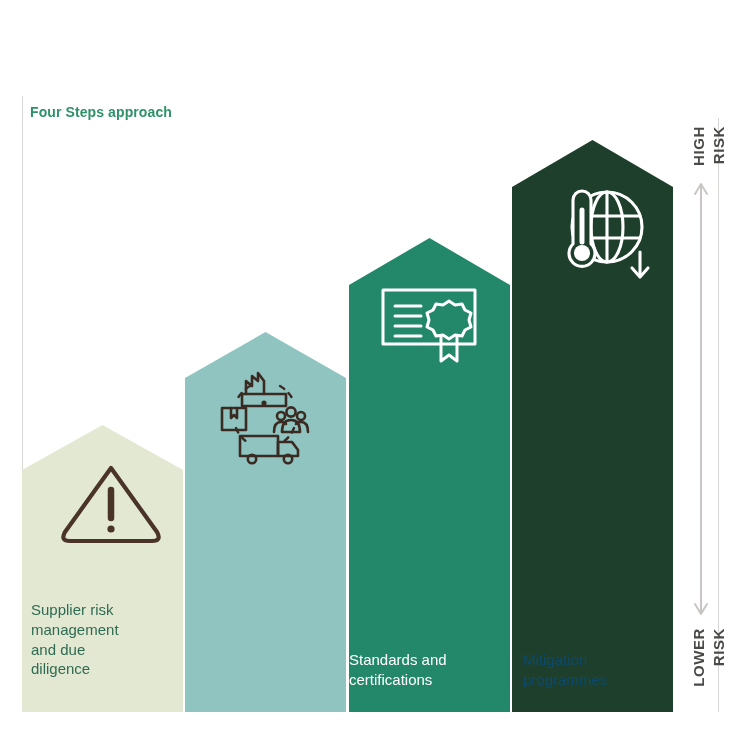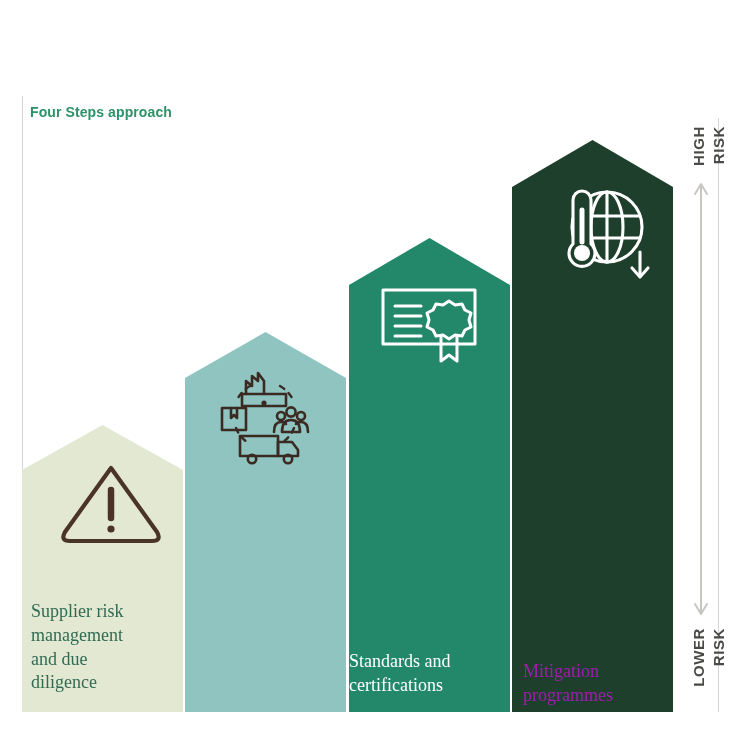--- a/index.html
+++ b/index.html
@@ -47,22 +47,22 @@
     position: absolute;
     bottom: 28px;
   }
   .bar svg {
     display: block;
     width: 100%;
     height: 100%;
   }
   .bar-label {
     position: absolute;
-    font-family: Liberation Serif, serif;
-    font-size: 18px;
+    font-family: Liberation Sans, sans-serif;
+    font-size: 15px;
     line-height: 1.32;
     white-space: pre-line;
   }
   .bar-icon {
     position: absolute;
   }
   .risk-label {
     position: absolute;
     font-family: "Liberation Sans", sans-serif;
     font-size: 15px;
@@ -187,21 +187,21 @@
 
         <path d="M30 20 a9 9 0 0 1 18 0 L48 64 a13 13 0 1 1 -18 0 Z" fill="#1d3f2b"></path>
         <path d="M39 30 L39 62" stroke-width="5"></path>
         <circle cx="39" cy="73" r="8" fill="#ffffff" stroke="none"></circle>
 
         <path d="M97 72 L97 96"></path>
         <path d="M89 88 L97 97 L105 88"></path>
       </g>
     </svg>
   </div>
-  <div class="bar-label" style="left:523px; top:650px; width:155px; color:#a21caf;margin-top:10px;">Mitigation
+  <div class="bar-label" style="left:523px; top:650px; width:155px; color:#0c4a6e;">Mitigation
 programmes</div>
 
   <svg id="risk-arrow" viewBox="0 0 18 442">
     <line x1="9" y1="8" x2="9" y2="434" stroke="#c9c5c2" stroke-width="2"></line>
     <path d="M3 16 L9 6 L15 16" fill="none" stroke="#c9c5c2" stroke-width="2" stroke-linecap="round" stroke-linejoin="round"></path>
     <path d="M3 426 L9 436 L15 426" fill="none" stroke="#c9c5c2" stroke-width="2" stroke-linecap="round" stroke-linejoin="round"></path>
   </svg>
 
   <div class="risk-label risk-line1" style="left:690px; top:126px; transform: rotate(-90deg) translate(-100%, 0);">HIGH</div>
   <div class="risk-label risk-line2" style="left:710px; top:126px; transform: rotate(-90deg) translate(-100%, 0);">RISK</div>

